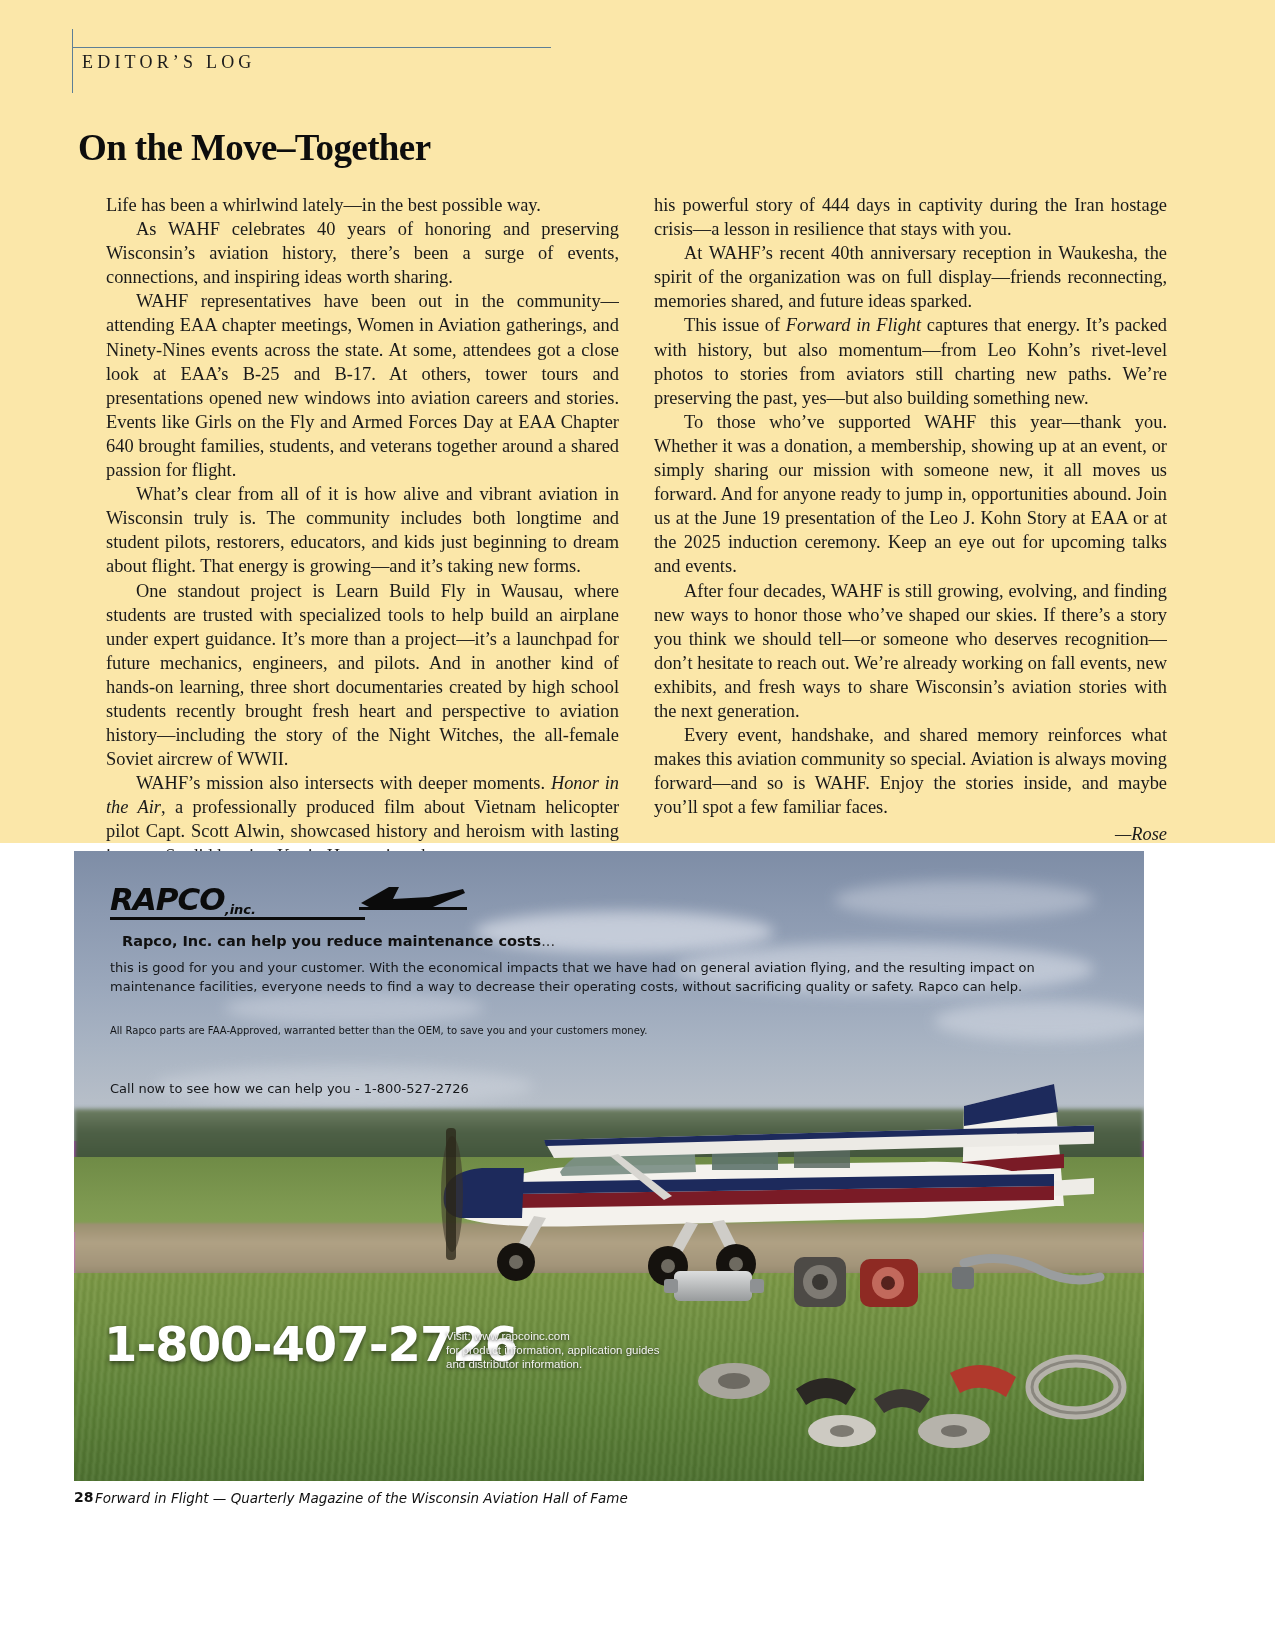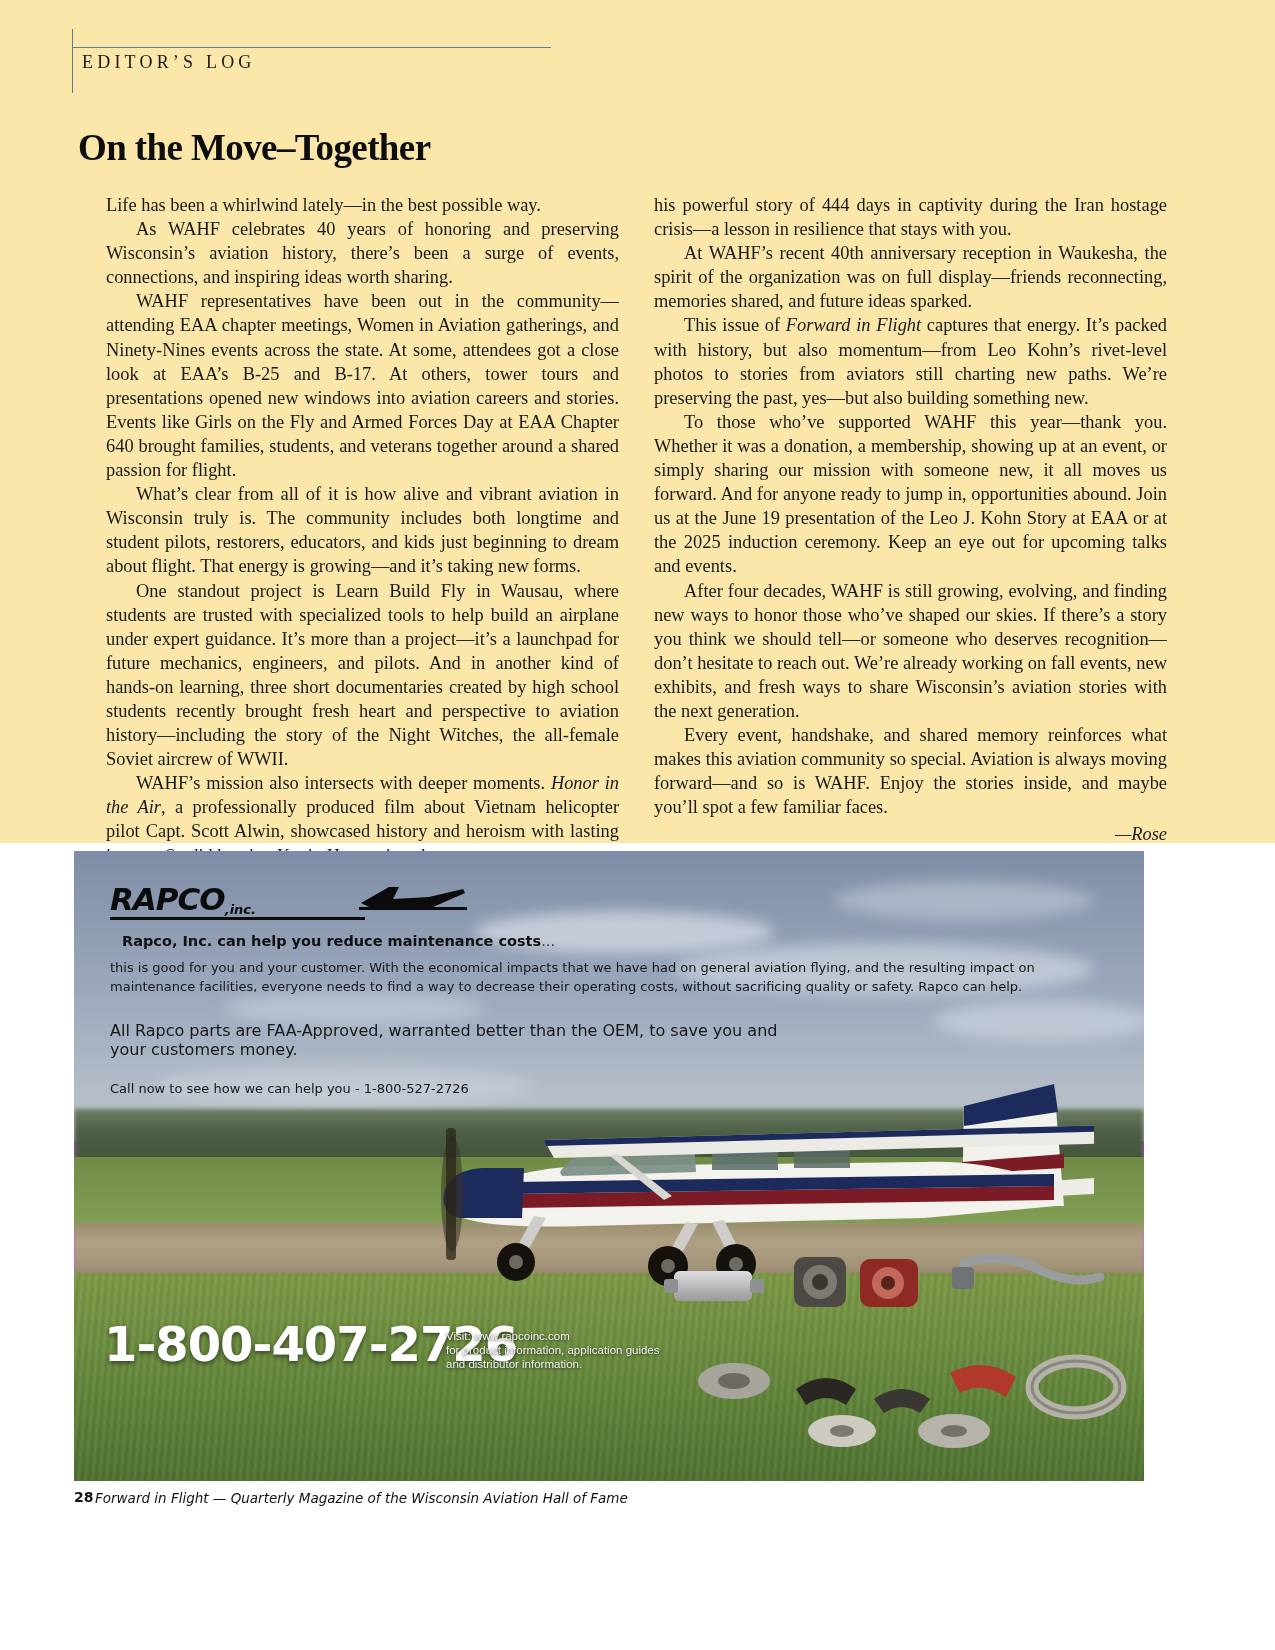--- a/index.html
+++ b/index.html
@@ -129,21 +129,21 @@
   }
   .ad-head .ell{font-weight:normal;color:#333;}
   .ad-body{
     position:absolute;left:36px;top:107px;width:990px;
     font-family:"DejaVu Sans", sans-serif;
     font-size:13px;line-height:19px;color:#15171a;
   }
   .ad-body2{
     position:absolute;left:36px;top:170px;width:700px;
     font-family:"DejaVu Sans", sans-serif;
-    font-size:16px;line-height:19px;color:#15171a;
+    font-size:10px;line-height:19px;color:#15171a;
   }
   .ad-body3{
     position:absolute;left:36px;top:228px;width:700px;
     font-family:"DejaVu Sans", sans-serif;
     font-size:13px;line-height:19px;color:#15171a;
   }
   .ad-phone{
     position:absolute;left:30px;top:465px;
     font-family:"DejaVu Sans", sans-serif;
     font-weight:bold;font-size:48px;letter-spacing:-1px;

